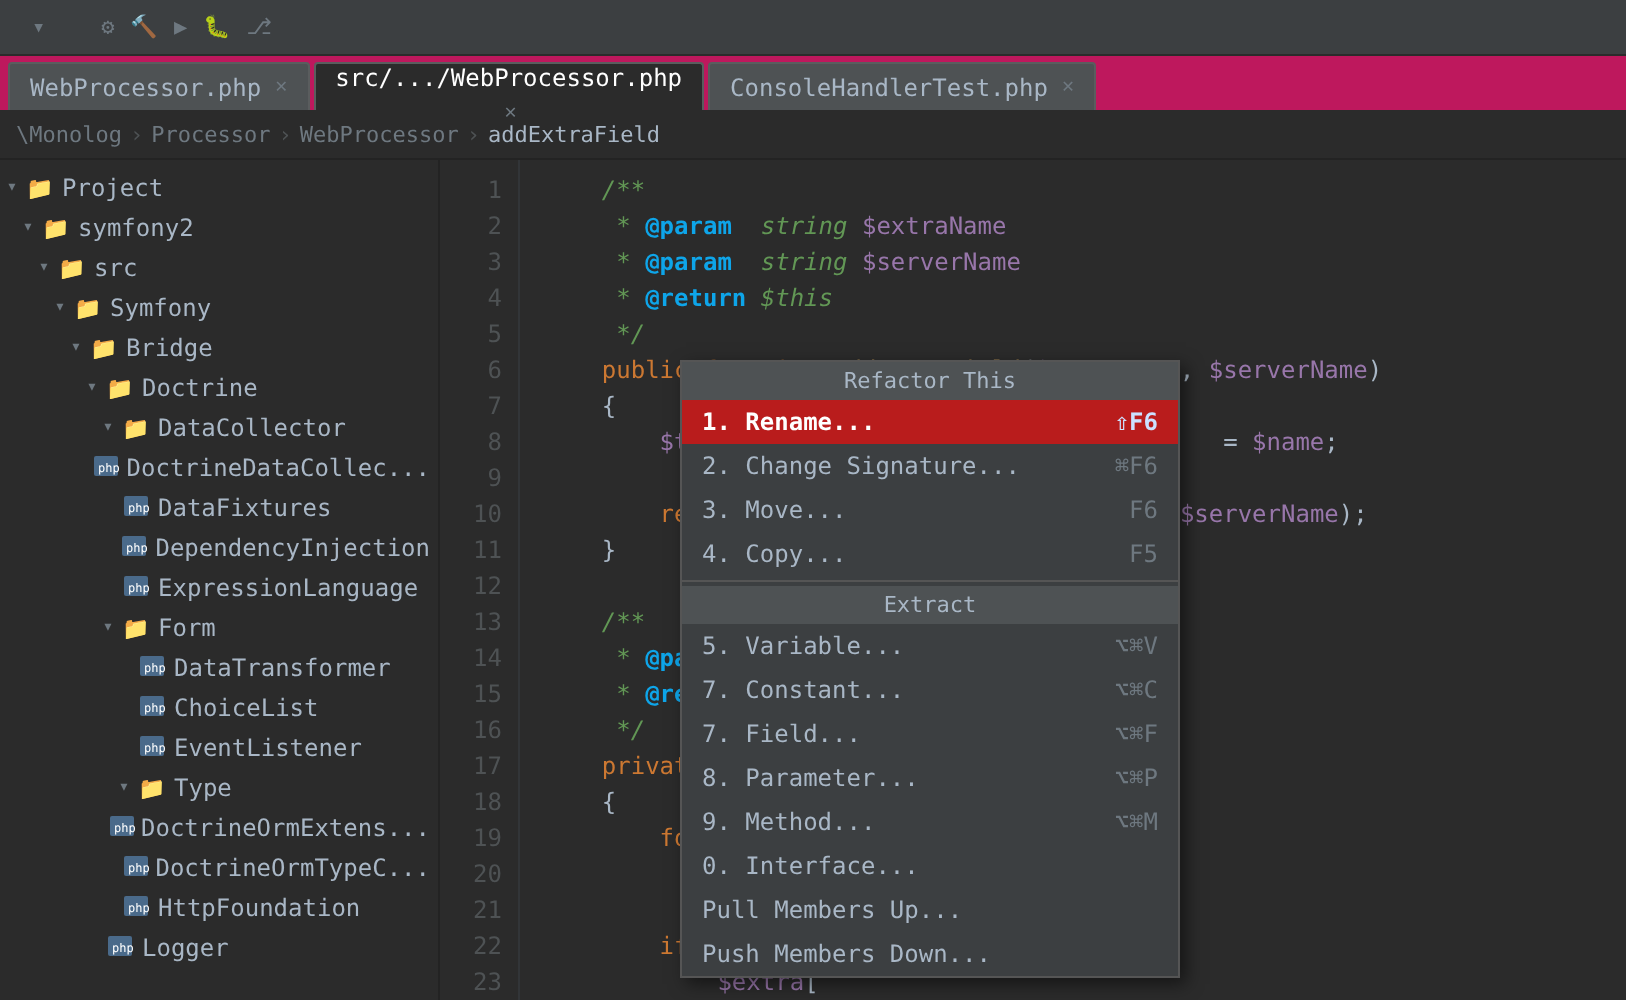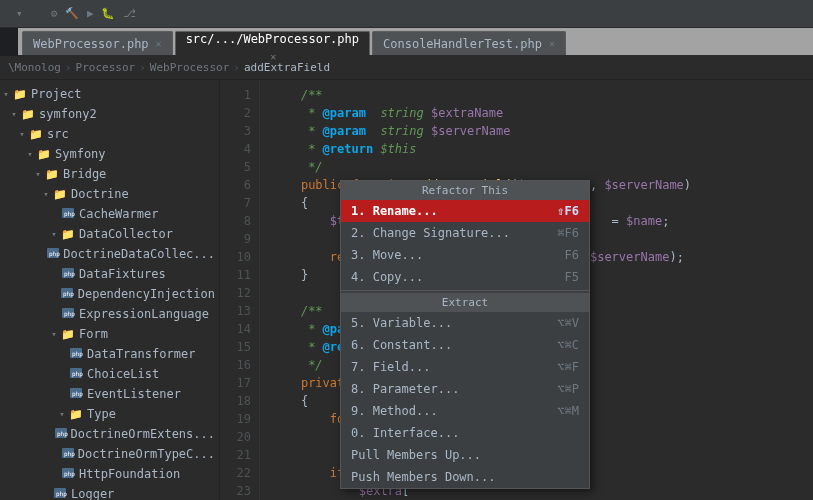--- a/index.html
+++ b/index.html
@@ -44,27 +44,26 @@
       margin-left: 4px;
     }
     .toolbar-icon {
       color: #6e7880;
       font-size: 11px;
       padding: 2px;
     }
 
     
     .tabs-bar {
-      background: #a3a3a3;
+      background: #be185d;
       height: 28px;
       display: flex;
       align-items: flex-end;
       padding-left: 4px;
       border-bottom: 1px solid #2b2b2b;
-      margin-left: 18px;
     }
     .tab {
       height: 24px;
       padding: 0 10px;
       display: flex;
       align-items: center;
       gap: 5px;
       font-size: 12px;
       color: #a9b7c6;
       background: #4e5254;
@@ -323,29 +322,20 @@
         <span class="indent" style="width: 32px;"></span>
         <span class="arrow">▾</span>
         <span class="icon folder-icon" style="font-size: 11px;">📁</span>
         <span class="label">Bridge</span>
       </div>
       <div class="tree-item">
         <span class="indent" style="width: 40px;"></span>
         <span class="arrow">▾</span>
         <span class="icon folder-icon" style="font-size: 11px;">📁</span>
         <span class="label">Doctrine</span>
-      </div>
-      <div class="tree-item">
-        <span class="indent" style="width: 48px;"></span>
-        <span class="arrow"> </span>
-        <span class="icon php-icon"><svg width="14" height="14" viewBox="0 0 14 14">
-            <rect x="1" y="2" width="12" height="10" rx="1" fill="#4a6a8a"></rect>
-            <text x="3" y="10" font-size="6" fill="#fff" font-family="monospace">php</text>
-          </svg></span>
-        <span class="label">CacheWarmer</span>
       </div>
       <div class="tree-item">
         <span class="indent" style="width: 48px;"></span>
         <span class="arrow">▾</span>
         <span class="icon folder-icon" style="font-size: 11px;">📁</span>
         <span class="label">DataCollector</span>
       </div>
       <div class="tree-item">
         <span class="indent" style="width: 56px;"></span>
         <span class="arrow"> </span>
@@ -508,21 +498,21 @@
             <span>4. Copy...</span>
             <span class="shortcut">F5</span>
           </div>
           <div class="menu-divider"></div>
           <div class="menu-section-header">Extract</div>
           <div class="menu-item">
             <span>5. Variable...</span>
             <span class="shortcut">⌥⌘V</span>
           </div>
           <div class="menu-item">
-            <span>6. Constant...</span>
+            <span>7. Constant...</span>
             <span class="shortcut">⌥⌘C</span>
           </div>
           <div class="menu-item">
             <span>7. Field...</span>
             <span class="shortcut">⌥⌘F</span>
           </div>
           <div class="menu-item">
             <span>8. Parameter...</span>
             <span class="shortcut">⌥⌘P</span>
           </div>

